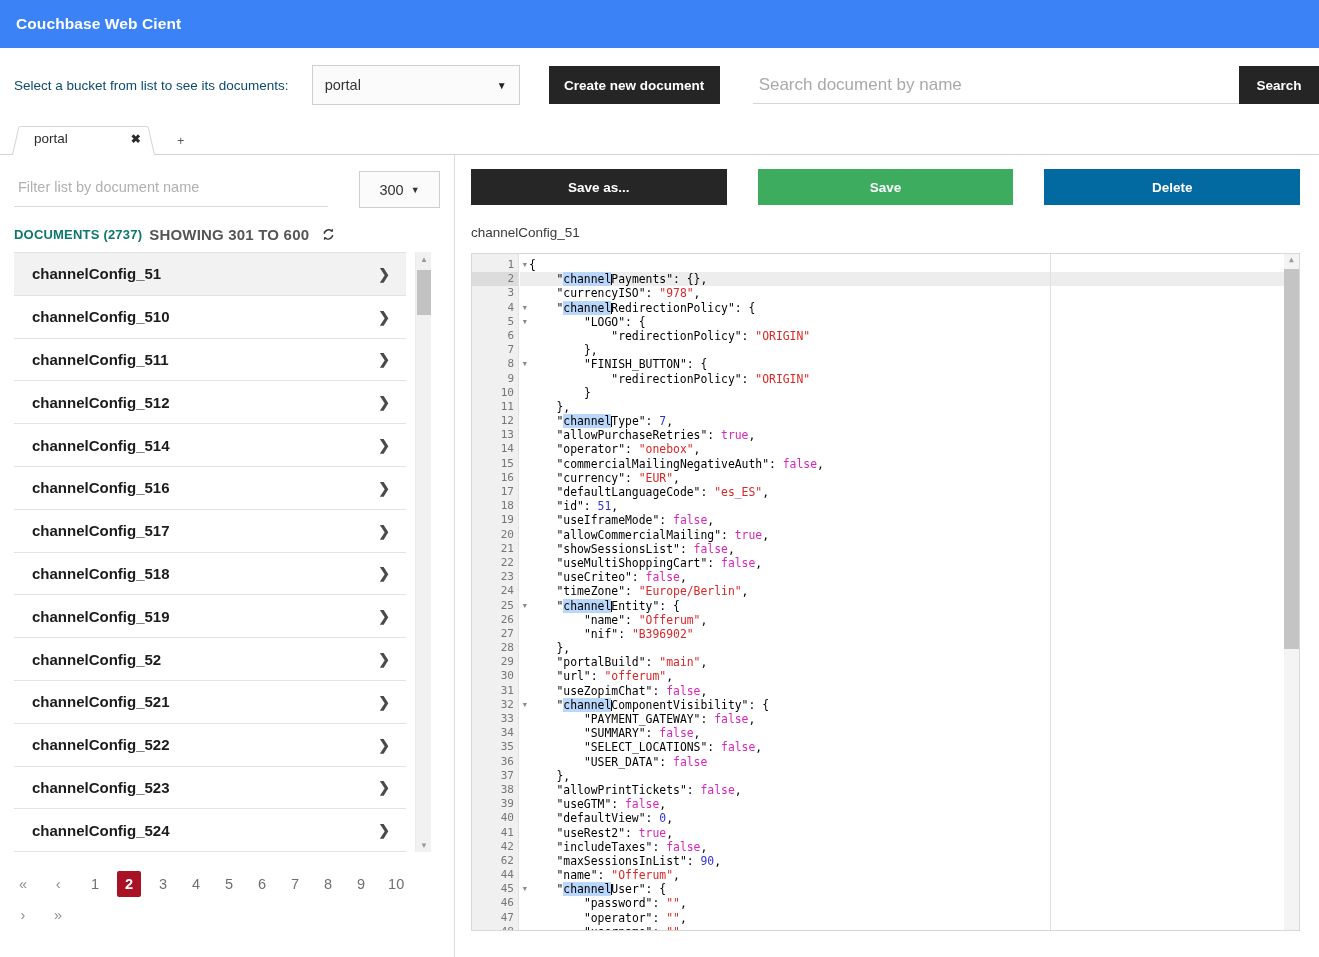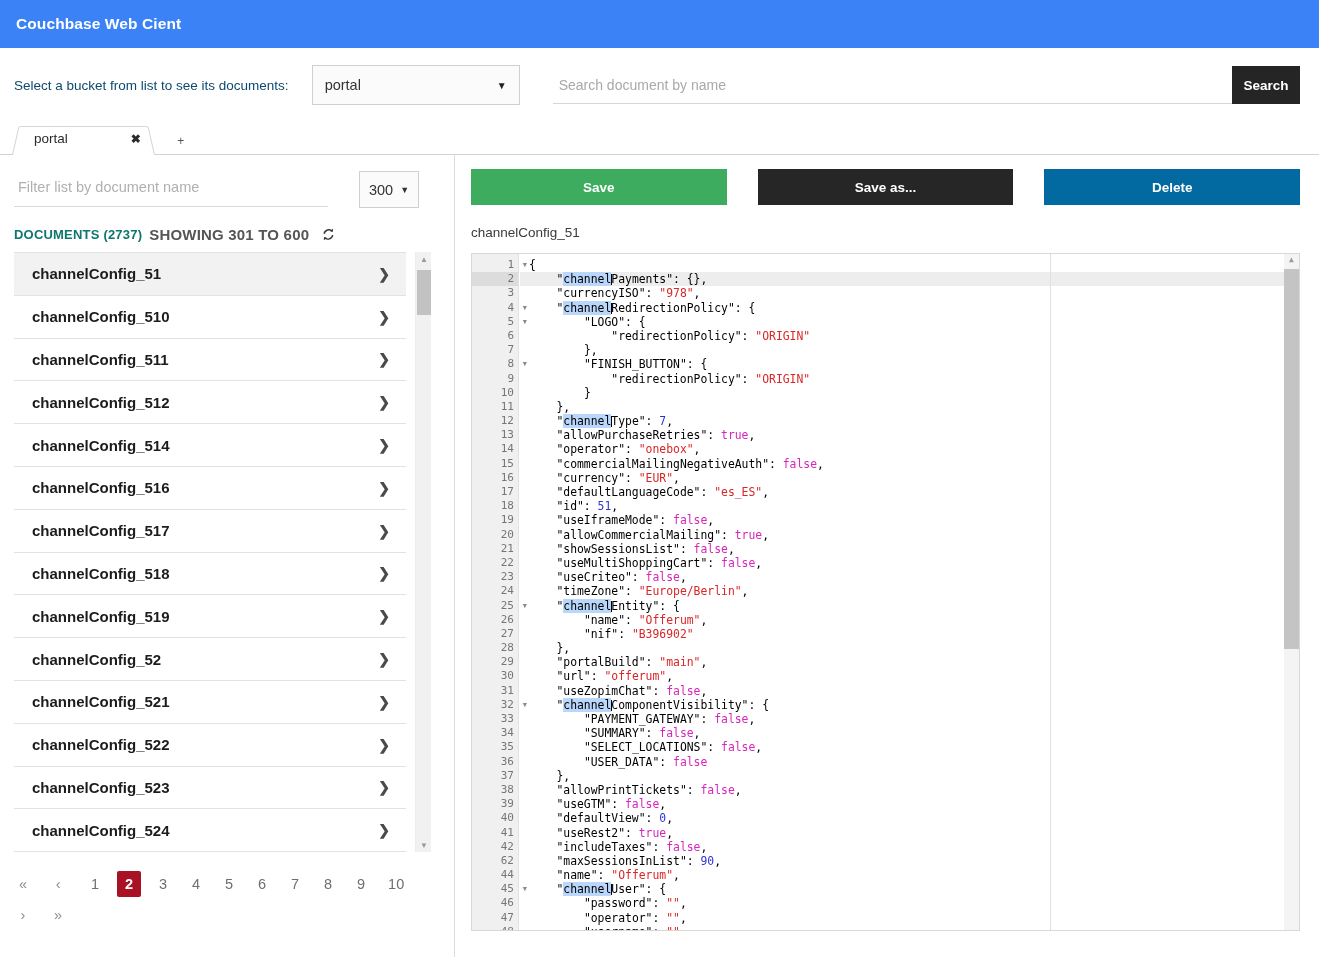--- a/index.html
+++ b/index.html
@@ -79,32 +79,31 @@
     align-items: flex-end;
     flex: 1;
   }
   #search-input {
     flex: 1;
     height: 34px;
     border: none;
     border-bottom: 1px solid #d6d6d6;
     outline: none;
     font-family: inherit;
-    font-size: 14px;
+    font-size: 17px;
     color: #a16207;
     background: transparent;
     padding: 0 6px 4px 6px;
   }
   #search-input::placeholder { color: #a9a9a9; }
   #search-btn {
-    width: 68px;
+    width: 80px;
     height: 38px;
     background: #252525;
     margin-left: 0px;
-    margin-right: 19px;
     font-weight: bold;
   }
 
   
   #tabstrip {
     height: 33px;
     position: relative;
     border-bottom: 1px solid #d2d2d2;
     padding-left: 12px;
     display: flex;
@@ -185,21 +184,21 @@
     outline: none;
     font-family: inherit;
     font-size: 14.5px;
     color: #a16207;
     background: transparent;
     padding: 0 4px 5px 4px;
   }
   #filter-input::placeholder { color: #b0b0b0; }
   #page-size-select {
     margin-left: 31px;
-    width: 60px;
+    width: 81px;
     height: 37px;
     border: 1px solid #cfcfcf;
     background: #fbfbfb;
     display: flex;
     align-items: center;
     justify-content: center;
     gap: 7px;
     font-size: 14.5px;
     color: #333;
     cursor: pointer;
@@ -435,20 +434,21 @@
 </div>
 
 <div id="toolbar">
   <span class="bucket-label">Select a bucket from list to see its documents:</span>
 
   <div class="bucket-select">
     <span>portal</span>
     <span class="caret">▼</span>
   </div>
 
+  <button class="btn" id="create-doc-btn">Create new document</button>
 
   <div class="search-wrap">
     <input id="search-input" type="text" placeholder="Search document by name" style="">
     <button class="btn" id="search-btn">Search</button>
   </div>
 </div>
 
 <div id="tabstrip">
   <div class="tab">
     <span class="tab-bg"></span>
@@ -566,22 +566,22 @@
         <span class="page-btn">9</span>
         <span class="page-btn">10</span>
         <span class="page-btn nav">›</span>
         <span class="page-btn nav">»</span>
       </div>
   </div>
 
   <div id="right-pane">
 
     <div id="action-btns">
+      <button class="btn action-btn" id="saveas-btn">Save as...</button>
       <button class="btn action-btn" id="save-btn">Save</button>
-      <button class="btn action-btn" id="saveas-btn">Save as...</button>
       <button class="btn action-btn" id="delete-btn">Delete</button>
     </div>
 
     <div id="doc-title">channelConfig_51</div>
 
     <div id="editor">
       <div id="gutter">
           <div class="gutter-line">1<span class="fold">▼</span></div>
           <div class="gutter-line active">2</div>
           <div class="gutter-line">3</div>

